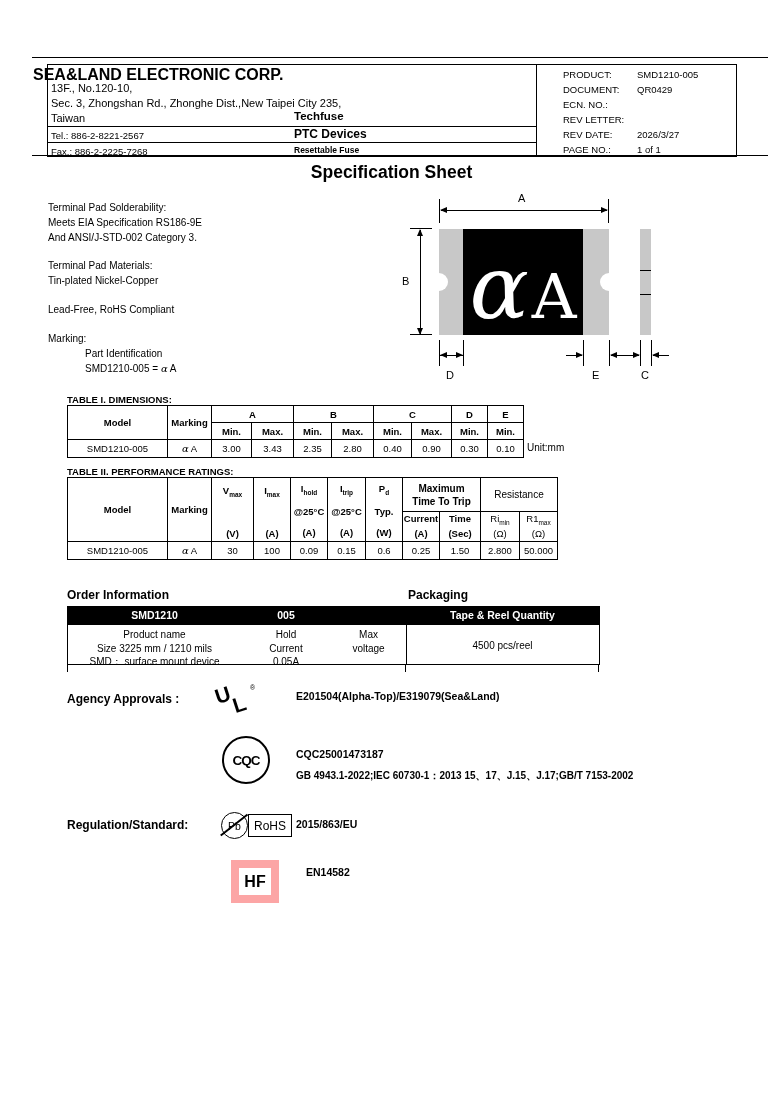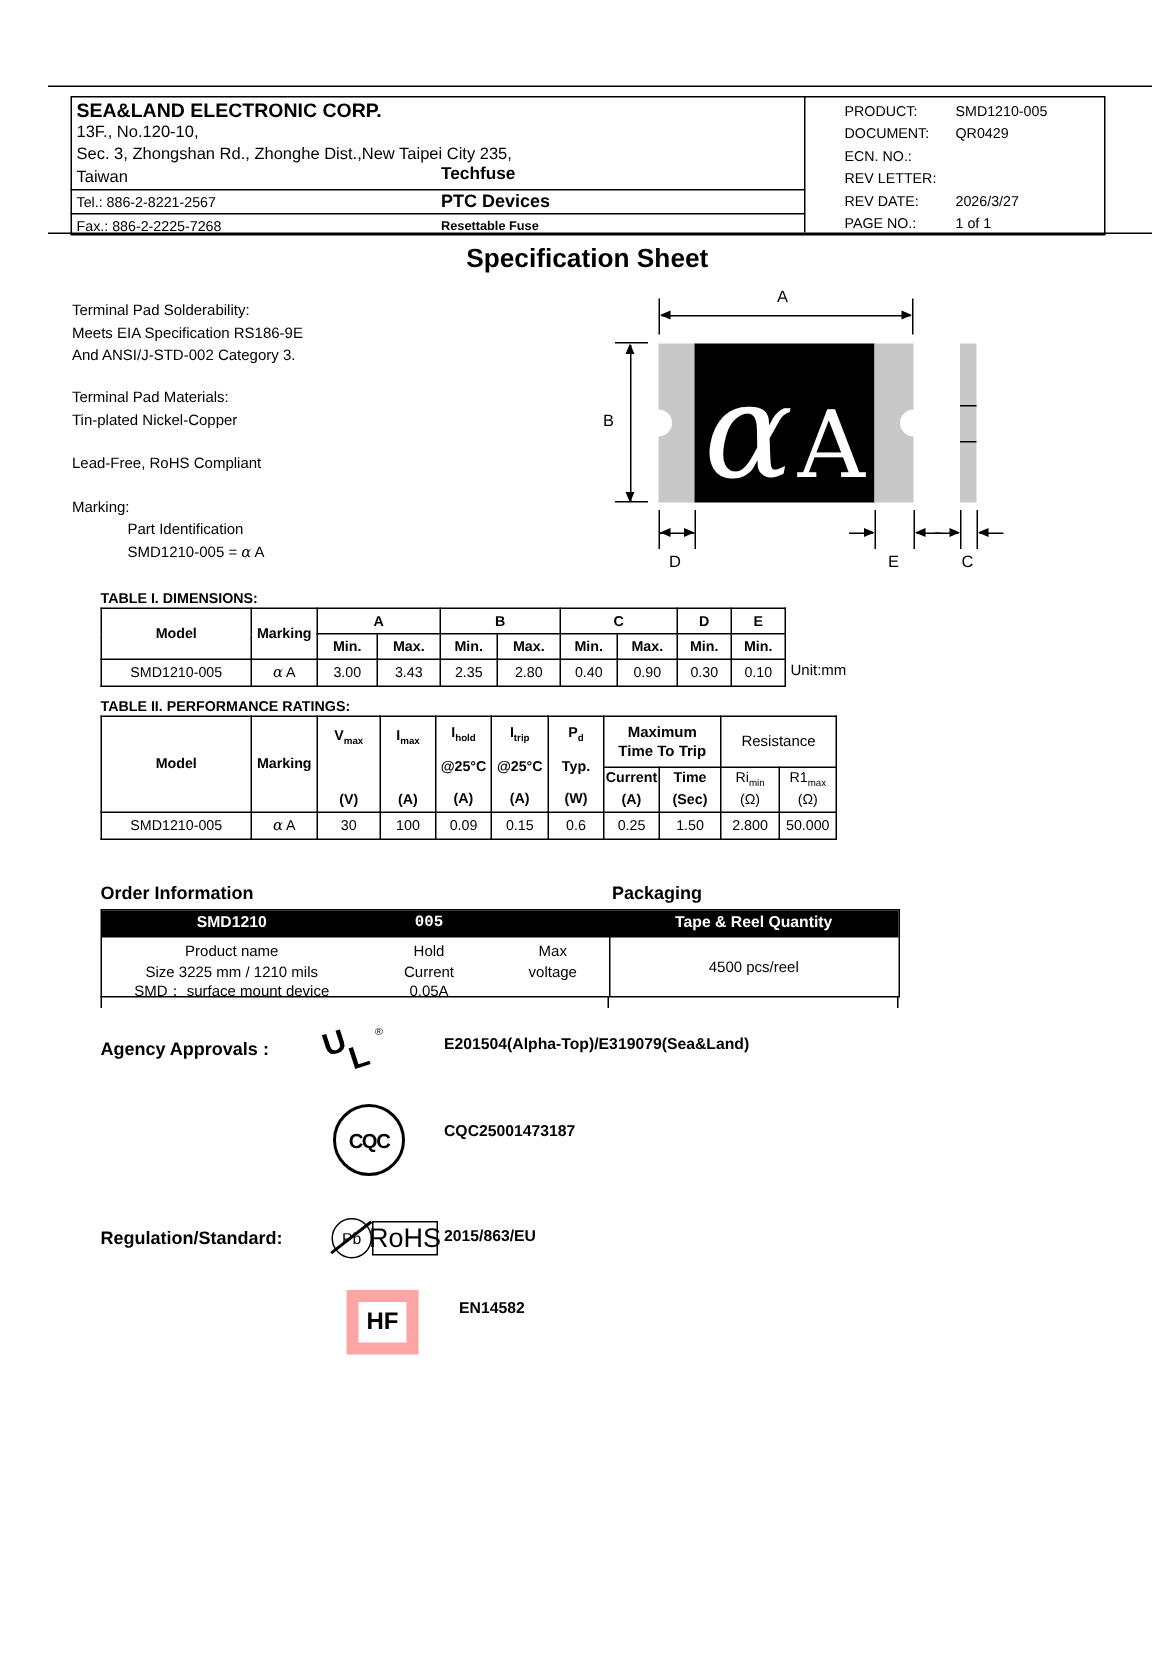--- a/index.html
+++ b/index.html
@@ -58,38 +58,38 @@
 
   
   .cqc-circle{position:absolute;left:222px;top:736px;width:44px;height:44px;border:2.5px solid #000;
               border-radius:50%;display:flex;align-items:center;justify-content:center;
               font-weight:bold;font-size:13.5px;letter-spacing:-1px;}
   .pb-circle{position:absolute;left:221px;top:812px;width:25px;height:25px;border:1.5px solid #000;
              border-radius:50%;display:flex;align-items:center;justify-content:center;font-size:10.5px;}
   .pb-slash{position:absolute;left:217px;top:824px;width:34px;height:1.5px;background:#000;
             transform:rotate(-38deg);}
   .rohs-box{position:absolute;left:248px;top:814px;width:42px;height:21px;border:1.5px solid #000;
-            display:flex;align-items:center;justify-content:center;font-size:18px;}
+            display:flex;align-items:center;justify-content:center;font-size:12px;}
   .hf-box{position:absolute;left:231px;top:860px;width:32px;height:27px;border:8px solid #fca5a5;
           display:flex;align-items:center;justify-content:center;font-weight:bold;font-size:16px;}
 </style>
 </head>
 <body>
 
 <div class="page">
 
   <div class="hl" style="left:32px;top:57px;width:736px;"></div>
   <div class="hl" style="left:32px;top:155px;width:736px;"></div>
 
   <div class="hdr-box"></div>
   <div class="vl" style="left:536px;top:64px;height:91px;"></div>
   <div class="hl" style="left:47px;top:126px;width:489px;"></div>
   <div class="hl" style="left:47px;top:142px;width:489px;"></div>
 
-  <div class="abs b" style="left:51px;top:66px;font-size:13px;">SEA&amp;LAND ELECTRONIC CORP.</div>
+  <div class="abs b" style="left:33px;top:66px;font-size:16px;">SEA&amp;LAND ELECTRONIC CORP.</div>
   <div class="abs t11" style="left:51px;top:82px;">13F., No.120-10,</div>
   <div class="abs t11" style="left:51px;top:97px;">Sec. 3, Zhongshan Rd., Zhonghe Dist.,New Taipei City 235,</div>
   <div class="abs t11" style="left:51px;top:112px;">Taiwan</div>
   <div class="abs t95" style="left:51px;top:130px;">Tel.:  886-2-8221-2567</div>
   <div class="abs t95" style="left:51px;top:146px;">Fax.: 886-2-2225-7268</div>
 
   <div class="abs b" style="left:294px;top:110px;font-size:11.5px;">Techfuse</div>
   <div class="abs b" style="left:294px;top:127px;font-size:12px;">PTC Devices</div>
   <div class="abs b" style="left:294px;top:145px;font-size:8.5px;">Resettable Fuse</div>
 
@@ -320,21 +320,21 @@
     </tr>
   </tbody>
     </table>
 
   <div class="abs b" style="left:67px;top:588px;font-size:12px;">Order Information</div>
   <div class="abs b" style="left:408px;top:588px;font-size:12px;">Packaging</div>
 
   <div class="order-box">
     <div class="order-head">
       <div class="ohc" style="left:0;width:173px;">SMD1210</div>
-      <div class="ohc" style="left:173px;width:90px;font-family:Liberation Mono, monospace;">005</div>
+      <div class="ohc" style="left:173px;width:90px;">005</div>
       <div class="ohc" style="left:338px;width:193px;">Tape &amp; Reel Quantity</div>
     </div>
     <div class="vl" style="left:338px;top:0;height:57px;background:#000;"></div>
     <div class="ocol" style="left:0;width:173px;">
       <div>Product name</div>
       <div>Size 3225 mm / 1210 mils</div>
       <div>SMD： surface mount device</div>
     </div>
     <div class="ocol" style="left:173px;width:90px;">
       <div>Hold</div>
@@ -358,20 +358,21 @@
       <text x="17" y="33" font-size="21">L</text>
     </g>
     <text x="36" y="10" font-size="7">®</text>
   </svg>
   <div class="abs b" style="left:296px;top:690px;font-size:10.5px;">E201504(Alpha-Top)/E319079(Sea&amp;Land)</div>
 
   <div class="cqc-circle">
       <span>CQC</span>
     </div>
   <div class="abs b" style="left:296px;top:748px;font-size:10.5px;">CQC25001473187</div>
+  <div class="abs b" style="left:296px;top:769px;font-size:10px;">GB 4943.1-2022;IEC 60730-1：2013 15、17、J.15、J.17;GB/T 7153-2002</div>
 
   <div class="abs b" style="left:67px;top:818px;font-size:12px;">Regulation/Standard:</div>
   <div class="pb-circle">
       <span>Pb</span>
     </div>
   <div class="pb-slash"></div>
   <div class="rohs-box">
       <span>RoHS</span>
     </div>
   <div class="abs b" style="left:296px;top:818px;font-size:10.5px;">2015/863/EU</div>

